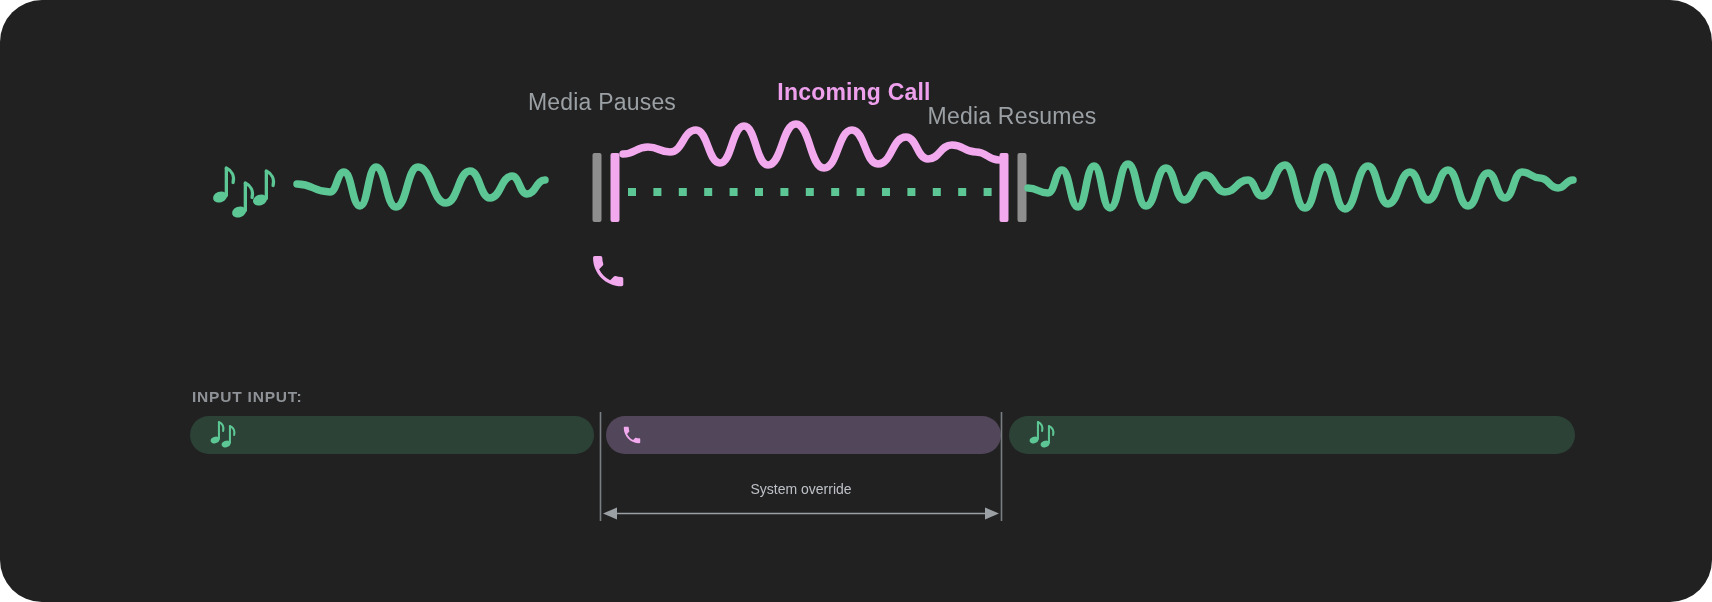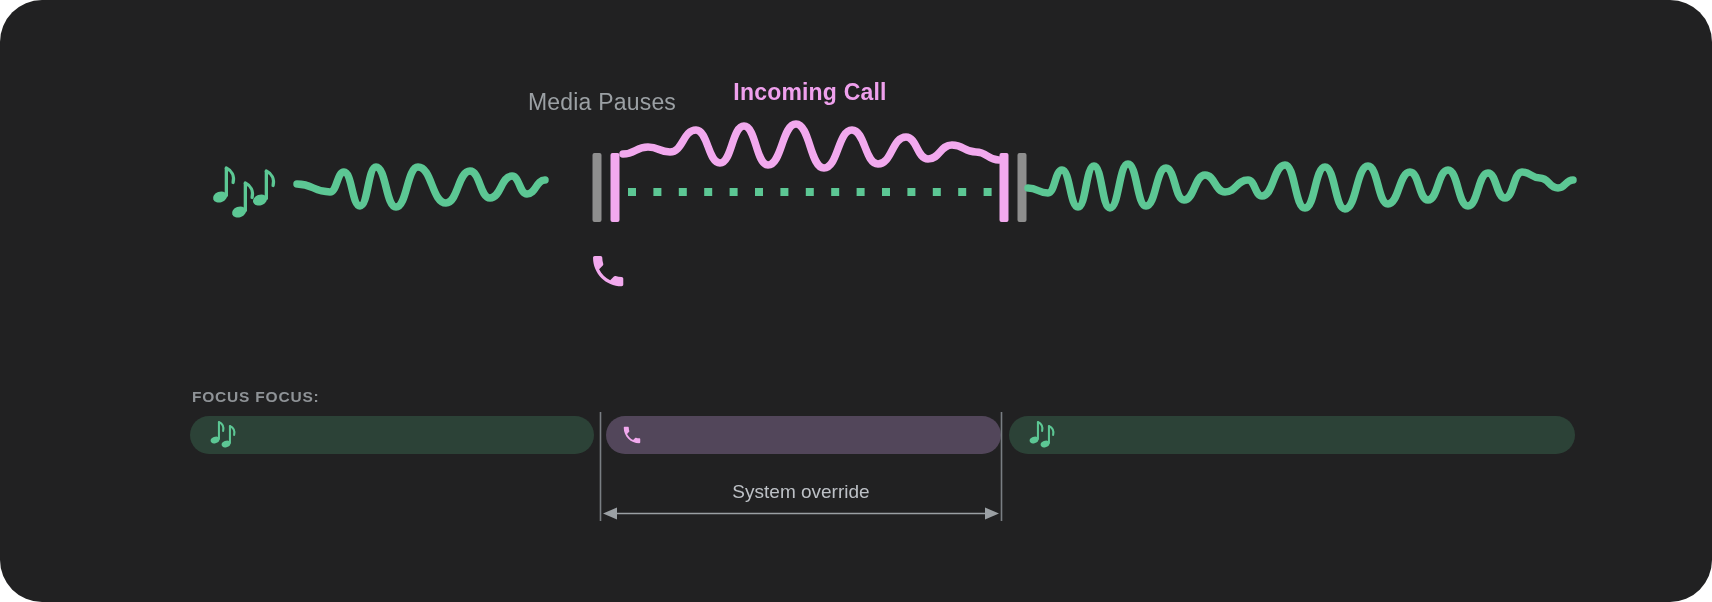--- a/index.html
+++ b/index.html
@@ -9,21 +9,21 @@
     --arrow-gray:#9BA0A4; --override-text:#BDC1C6; --input-focus-text:#8F9397;
   }
   *{box-sizing:border-box;}
   html,body{margin:0;padding:0;background:var(--page-bg,#fff);}
   body{font-family:"Liberation Sans",sans-serif;}
   .stage{position:relative;width:1712px;height:602px;overflow:hidden;}
   .canvas{position:absolute;inset:0;background:var(--canvas-bg,#212122);border-radius:42px;}
   .gfx{position:absolute;left:0;top:0;z-index:3;pointer-events:none;}
   .lbl{position:absolute;z-index:4;transform:translateX(-50%);white-space:nowrap;
        font-size:23px;font-weight:500;color:var(--label-gray,#9BA0A4);letter-spacing:.2px;}
-  .lbl.incoming{color:var(--incoming-call-text,#EFA0ED);font-weight:700;}
+  .lbl.incoming{color:var(--incoming-call-text,#EFA0ED);font-weight:700;margin-left:44px;}
   .wave{fill:none;stroke-width:7.5;stroke-linecap:round;stroke-linejoin:round;}
   .wave.green{stroke:var(--media-green,#5CC794);}
   .wave.pink{stroke:var(--call-pink,#F2A9EE);}
   .dots{stroke:var(--media-green,#5CC794);stroke-width:8;stroke-dasharray:8 17.4;stroke-linecap:butt;}
   .marker.gray{fill:var(--pause-marker-gray,#8E8E8E);}
   .marker.pink{fill:var(--call-pink,#F2A9EE);}
   .phone-fill{fill:var(--call-pink,#F2A9EE);}
   .notes-top{color:var(--media-green,#5CC794);}
   .heading{position:absolute;left:192px;top:388px;z-index:4;font-size:15.5px;font-weight:700;
            letter-spacing:.8px;color:var(--input-focus-text,#8F9397);}
@@ -33,30 +33,31 @@
   .focus-bar.call{background:var(--focus-call-bg,#52465A);}
   .focus-bar.seg1{left:190px;width:404px;}
   .focus-bar.seg2{left:606px;width:395px;}
   .focus-bar.seg3{left:1009px;width:566px;}
   .bar-icon{display:block;}
   .bar-icon.music{color:var(--media-green,#5CC794);}
   .hairline{stroke:var(--hairline-gray,#797E83);stroke-width:1.6;}
   .arrow-line{stroke:var(--arrow-gray,#9BA0A4);stroke-width:1.6;}
   .arrow-head{fill:var(--arrow-gray,#9BA0A4);}
   .override{position:absolute;left:801px;top:481px;z-index:4;transform:translateX(-50%);
-            font-size:19px;color:var(--override-text,#BDC1C6);white-space:nowrap;}
+            font-size:14px;color:var(--override-text,#BDC1C6);white-space:nowrap;}
 </style>
 </head>
 <body>
 
 <div class="stage">
   <div class="canvas"></div>
 
   <div class="lbl" style="left:602px;top:89px;">Media Pauses</div>
   <div class="lbl incoming" style="left:810px;top:79px;">Incoming Call</div>
+  <div class="lbl" style="left:1012px;top:103px;">Media Resumes</div>
 
   <svg class="gfx" width="1712" height="602" viewBox="0 0 1712 602">
     <defs>
       <g id="note8">
         <ellipse cx="0" cy="0" rx="7.2" ry="5.3" transform="rotate(-21)" fill="currentColor"></ellipse>
         <rect x="4.7" y="-30" width="3.3" height="30" rx="1.6" fill="currentColor"></rect>
         <path d="M6.3,-29 C11.6,-26.5 14.6,-21 13.1,-14.5" fill="none" stroke="currentColor" stroke-width="3.3" stroke-linecap="round"></path>
       </g>
     </defs>
 
@@ -84,21 +85,21 @@
 
     <g>
       <line class="hairline" x1="600.5" y1="412" x2="600.5" y2="521"></line>
       <line class="hairline" x1="1001.5" y1="412" x2="1001.5" y2="521"></line>
       <line class="arrow-line" x1="612" y1="513.5" x2="990" y2="513.5"></line>
       <polygon class="arrow-head" points="603,513.5 617,507.5 617,519.5"></polygon>
       <polygon class="arrow-head" points="999,513.5 985,507.5 985,519.5"></polygon>
     </g>
   </svg>
 
-  <div class="heading">FOCUS FOCUS:</div>
+  <div class="heading">INPUT INPUT:</div>
 
   <div class="focus-bar media seg1">
     <svg class="bar-icon music" width="32" height="30" viewBox="0 0 32 30">
       <use href="#note8" transform="translate(10,20) scale(0.62)"></use>
       <use href="#note8" transform="translate(21,24) scale(0.62)"></use>
     </svg>
   </div>
 
   <div class="focus-bar call seg2">
     <svg class="bar-icon" width="22" height="22" viewBox="0 0 24 24">

